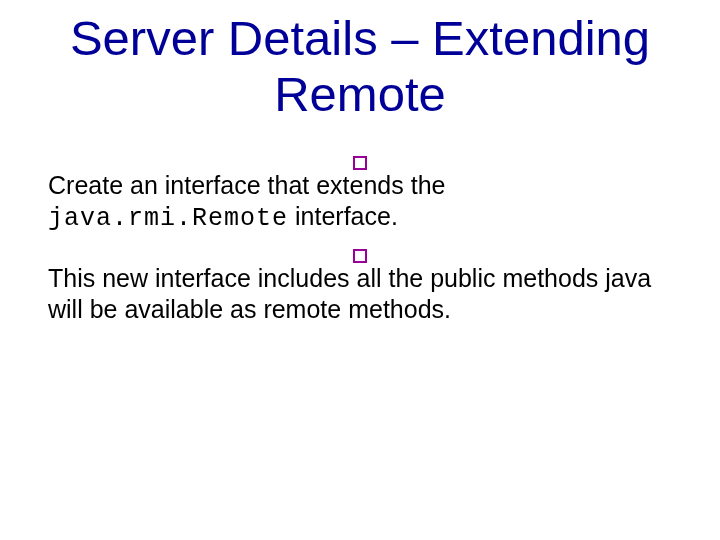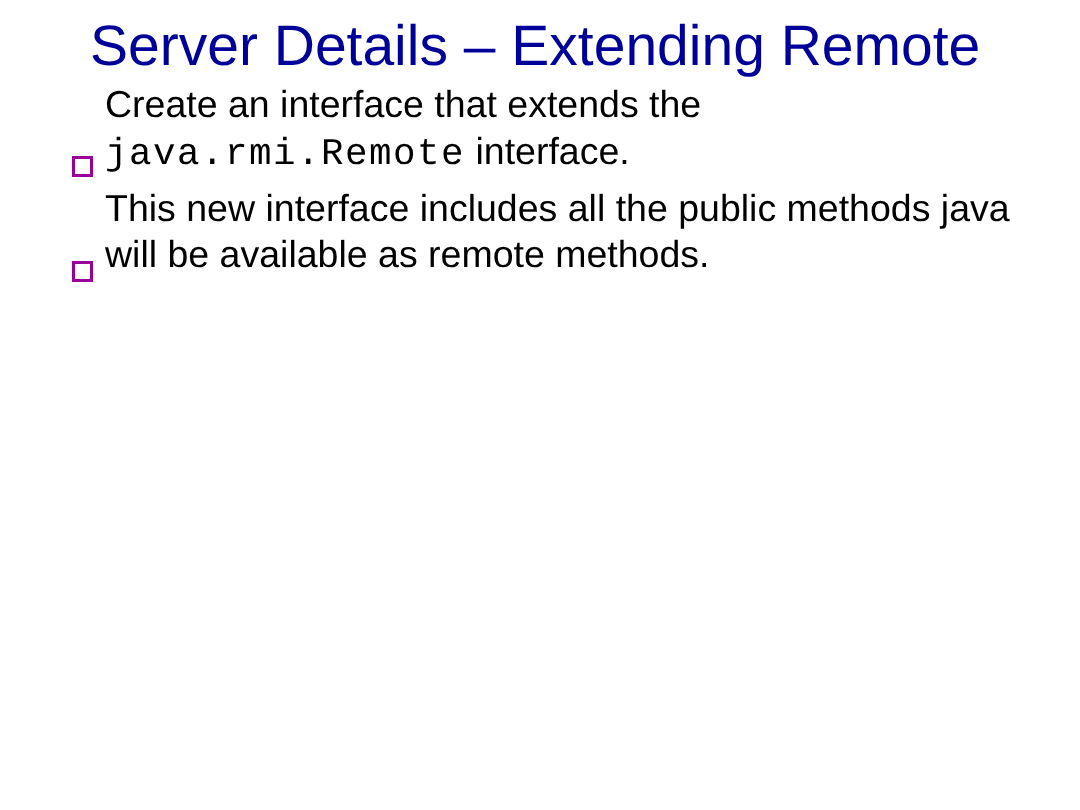--- a/index.html
+++ b/index.html
@@ -15,34 +15,35 @@
       overflow: hidden;
       position: relative;
     }
     .slide {
       width: 100%;
       height: 100%;
       padding: 10px 40px 40px 40px;
     }
     .title {
       color: #000099;
-      font-size: 38px;
+      font-size: 49px;
       font-weight: normal;
-      text-align: left;
+      text-align: center;
       line-height: 1.15;
-      margin-bottom: 1px;
+      margin-bottom: 24px;
       padding: 0 20px;
     }
     .content {
       padding-left: 8px;
     }
     .bullet-item {
       display: flex;
-      align-items: flex-end;
+      align-items: center;
       margin-bottom: 6px;
+      flex-direction: column;
     }
     .bullet-marker {
       flex-shrink: 0;
       width: 14px;
       height: 14px;
       border: 2px solid #990099;
       background: transparent;
       margin-top: 9px;
       margin-right: 8px;
     }

